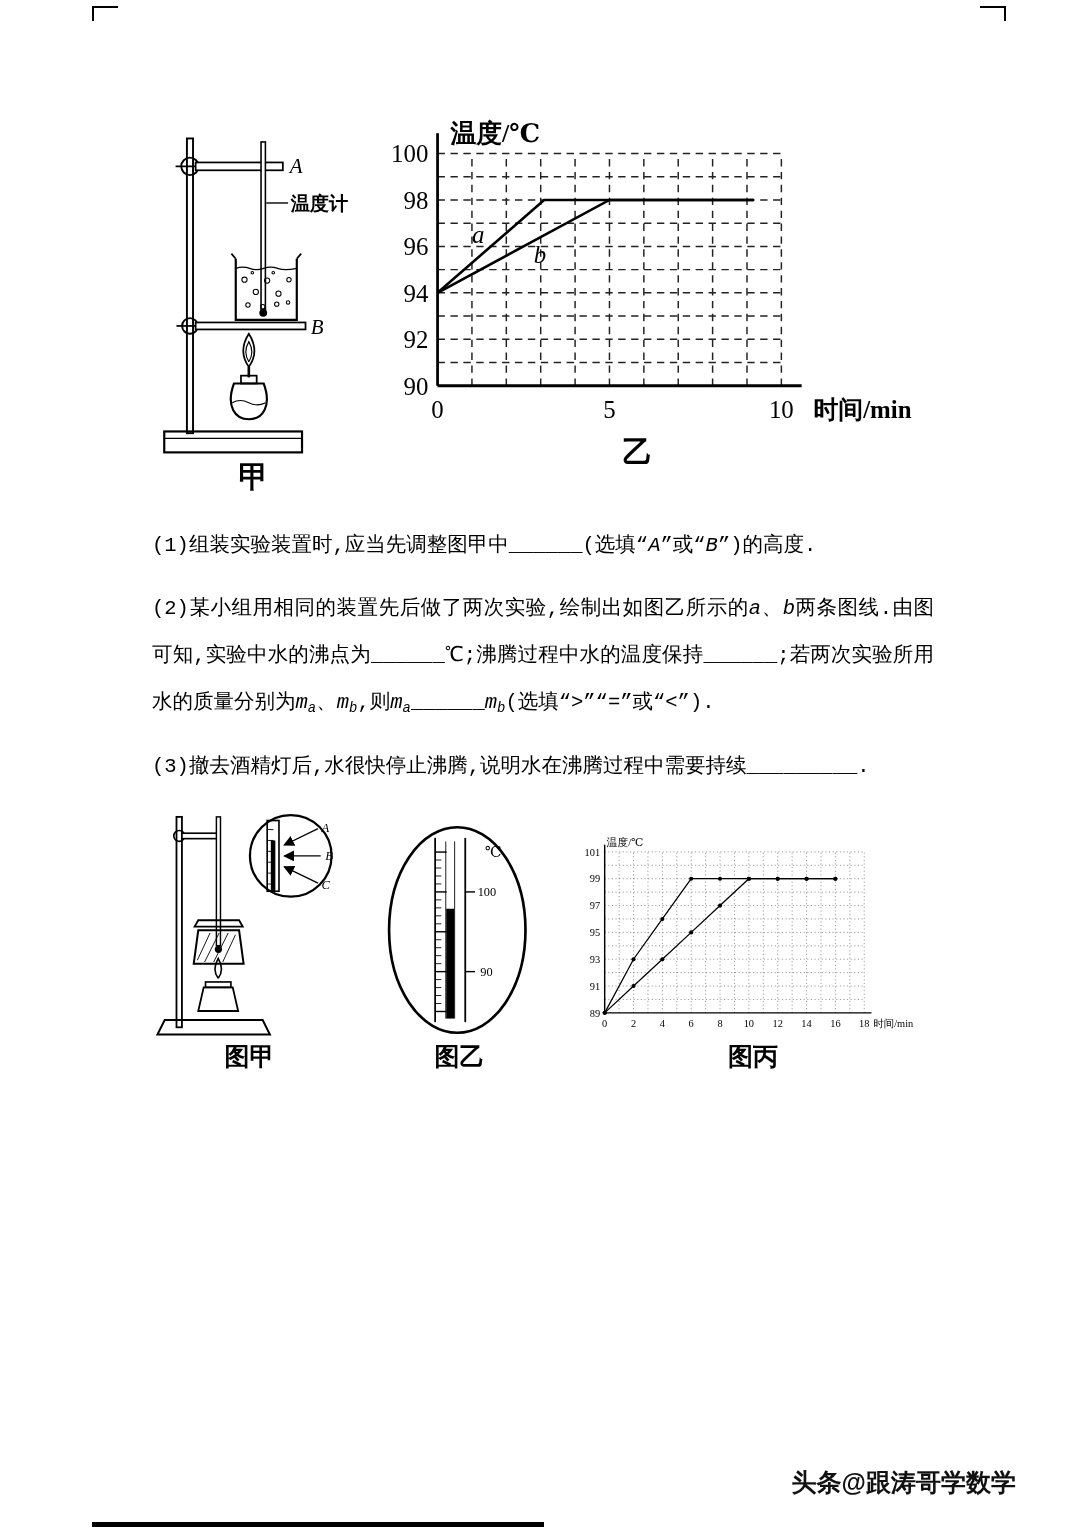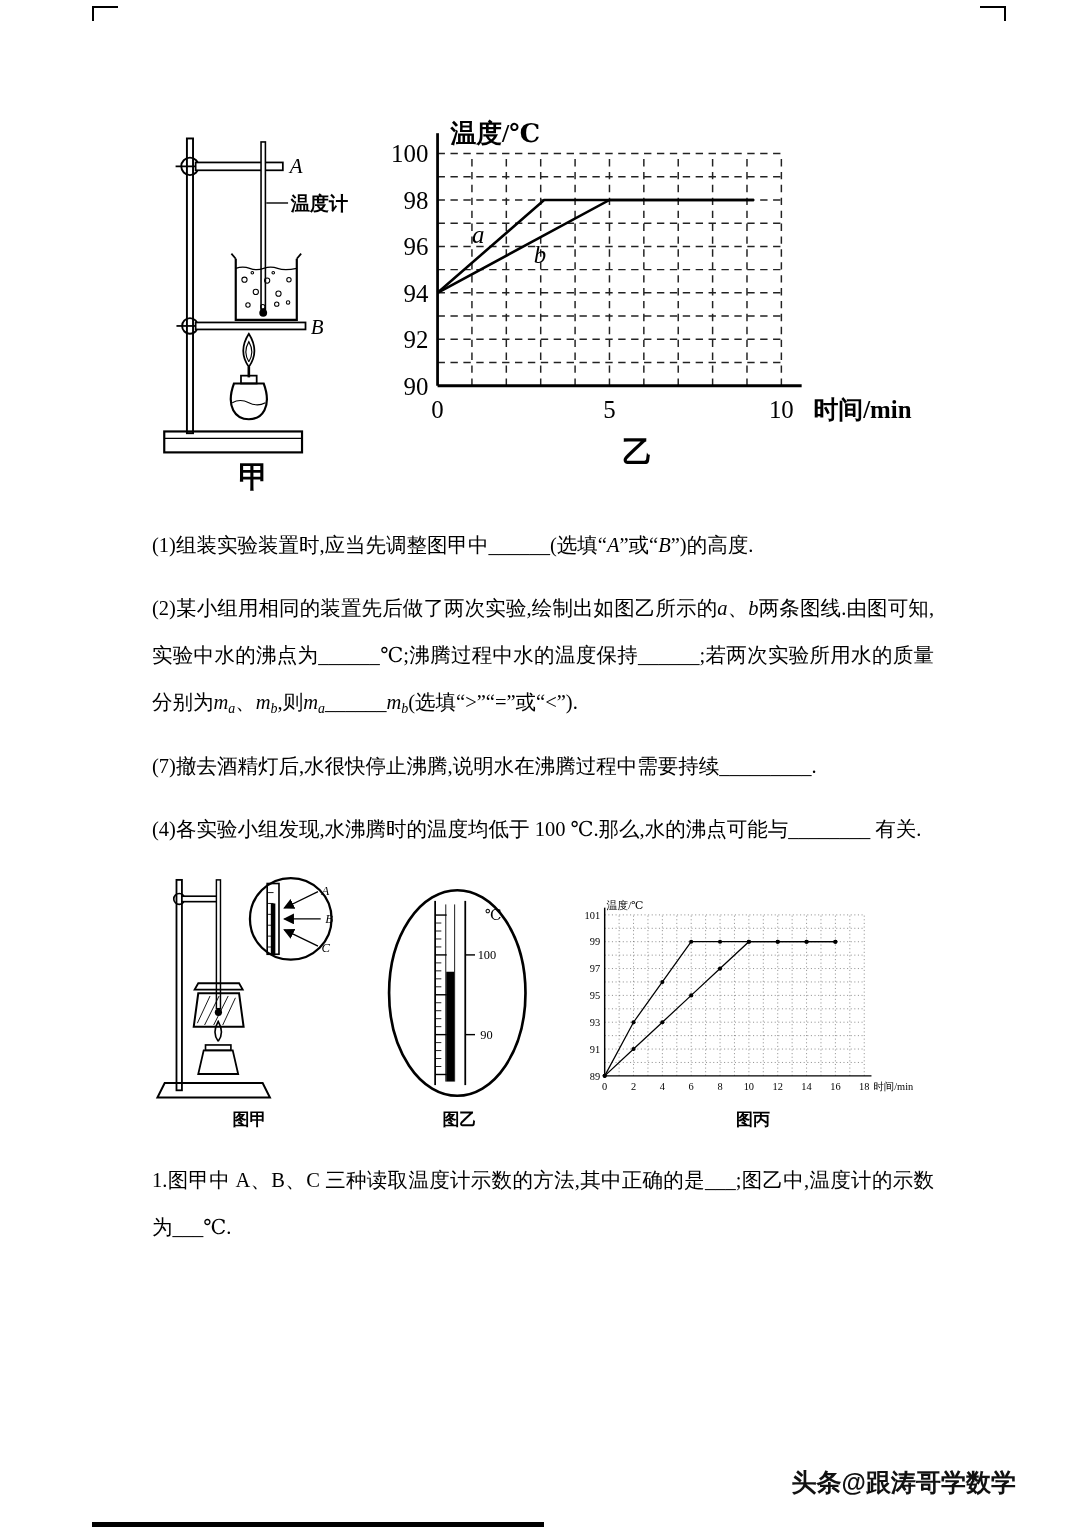--- a/index.html
+++ b/index.html
@@ -5,22 +5,22 @@
   html,body{margin:0;padding:0;background:#fff;}
   .page{position:relative;width:1080px;height:1527px;background:#fff;overflow:hidden;
         font-family:"Liberation Serif","DejaVu Serif",serif;color:#000;}
   .content{position:absolute;left:152px;top:112px;width:782px;}
   .figrow{display:flex;}
   .row1{gap:14px;margin-bottom:24px;align-items:flex-start;}
   .block{display:flex;flex-direction:column;align-items:center;}
   .block-jia{margin-top:16px;}
   .cap{text-align:center;}
   .cap-big{font-size:30px;font-weight:600;margin-top:2px;letter-spacing:2px;}
-  .cap-sm{font-size:17px;font-weight:600;margin-top:5px;}
-  .questions p{font-size:20.5px;line-height:2.3;margin:0 0 16px 0;text-align:justify;}
+  .cap-sm{font-size:25px;font-weight:600;}
+  .questions p{font-size:20.5px;line-height:2.3;margin:0 0 16px 0;text-align:justify;font-family:Liberation Mono, monospace;}
   .it{font-style:italic;}
   .sub{font-style:italic;font-size:0.68em;vertical-align:-0.28em;}
   .blank{letter-spacing:0;}
   .row2{justify-content:space-between;align-items:flex-end;margin:8px 0 26px 0;}
   svg{overflow:visible;display:block;}
   svg text{font-family:"Liberation Serif","DejaVu Serif",serif;fill:#000;}
   .fig-jia{width:205px;height:327px;}
   .chart-yi{width:535px;height:318px;}
   .fig-q6jia{width:195px;height:234px;}
   .fig-q6yi{width:155px;height:220px;}
@@ -138,22 +138,21 @@
             <polyline points="72,196.2 258.5,95.39999999999998 415.15999999999997,95.39999999999998" fill="none" stroke="#000" stroke-width="2.8"></polyline>
             <text x="176.44" y="163.44000000000008" font-size="27" font-style="italic">b</text>
           </svg>
         <div class="cap cap-big">乙</div>
       </div>
     </div>
 
     <div class="questions" id="qtop">
         <p><span>(1)组装实验装置时,应当先调整图甲中</span><span class="blank">______</span><span>(选填“</span><span class="it">A</span><span>”或“</span><span class="it">B</span><span>”)的高度.</span></p>
         <p><span>(2)某小组用相同的装置先后做了两次实验,绘制出如图乙所示的</span><span class="it">a</span><span>、</span><span class="it">b</span><span>两条图线.由图可知,实验中水的沸点为</span><span class="blank">______</span><span>℃;沸腾过程中水的温度保持</span><span class="blank">______</span><span>;若两次实验所用水的质量分别为</span><span class="it">m</span><span class="sub">a</span><span>、</span><span class="it">m</span><span class="sub">b</span><span>,则</span><span class="it">m</span><span class="sub">a</span><span class="blank">______</span><span class="it">m</span><span class="sub">b</span><span>(选填“&gt;”“=”或“&lt;”).</span></p>
-        <p><span>(7)撤去酒精灯后,水很快停止沸腾,说明水在沸腾过程中需要持续</span><span class="blank">_________</span><span>.</span></p>
-        <p><span>(4)各实验小组发现,水沸腾时的温度均低于 100 ℃.那么,水的沸点可能与</span><span class="blank">________</span><span> 有关.</span></p>
+        <p><span>(3)撤去酒精灯后,水很快停止沸腾,说明水在沸腾过程中需要持续</span><span class="blank">_________</span><span>.</span></p>
       </div>
 
     <div class="figrow row2">
       <div class="block">
         <svg class="fig-q6jia" viewBox="0 0 215 258">
           <defs>
             <marker id="arr" markerWidth="8" markerHeight="8" refX="7" refY="4" orient="auto">
               <path d="M0,0 L8,4 L0,8 Z" fill="#000"></path>
             </marker>
           </defs>
@@ -321,19 +320,18 @@
             <circle cx="195.44444444444446" cy="51.66666666666666" r="2.3" fill="#000"></circle>
             <circle cx="227.33333333333331" cy="51.66666666666666" r="2.3" fill="#000"></circle>
             <circle cx="259.22222222222223" cy="51.66666666666666" r="2.3" fill="#000"></circle>
             <circle cx="291.1111111111111" cy="51.66666666666666" r="2.3" fill="#000"></circle>
           </svg>
         <div class="cap cap-sm">图丙</div>
       </div>
     </div>
 
     <div class="questions" id="qbottom">
-        <p><span>1.图甲中 A、B、C 三种读取温度计示数的方法,其中正确的是</span><span class="blank">___</span><span>;图乙中,温度计的示数为</span><span class="blank">___</span><span>℃.</span></p>
       </div>
   </div>
 
   <div class="watermark">头条@跟涛哥学数学</div>
   <div class="bottom-line"></div>
 </div>
 
 </body></html>

